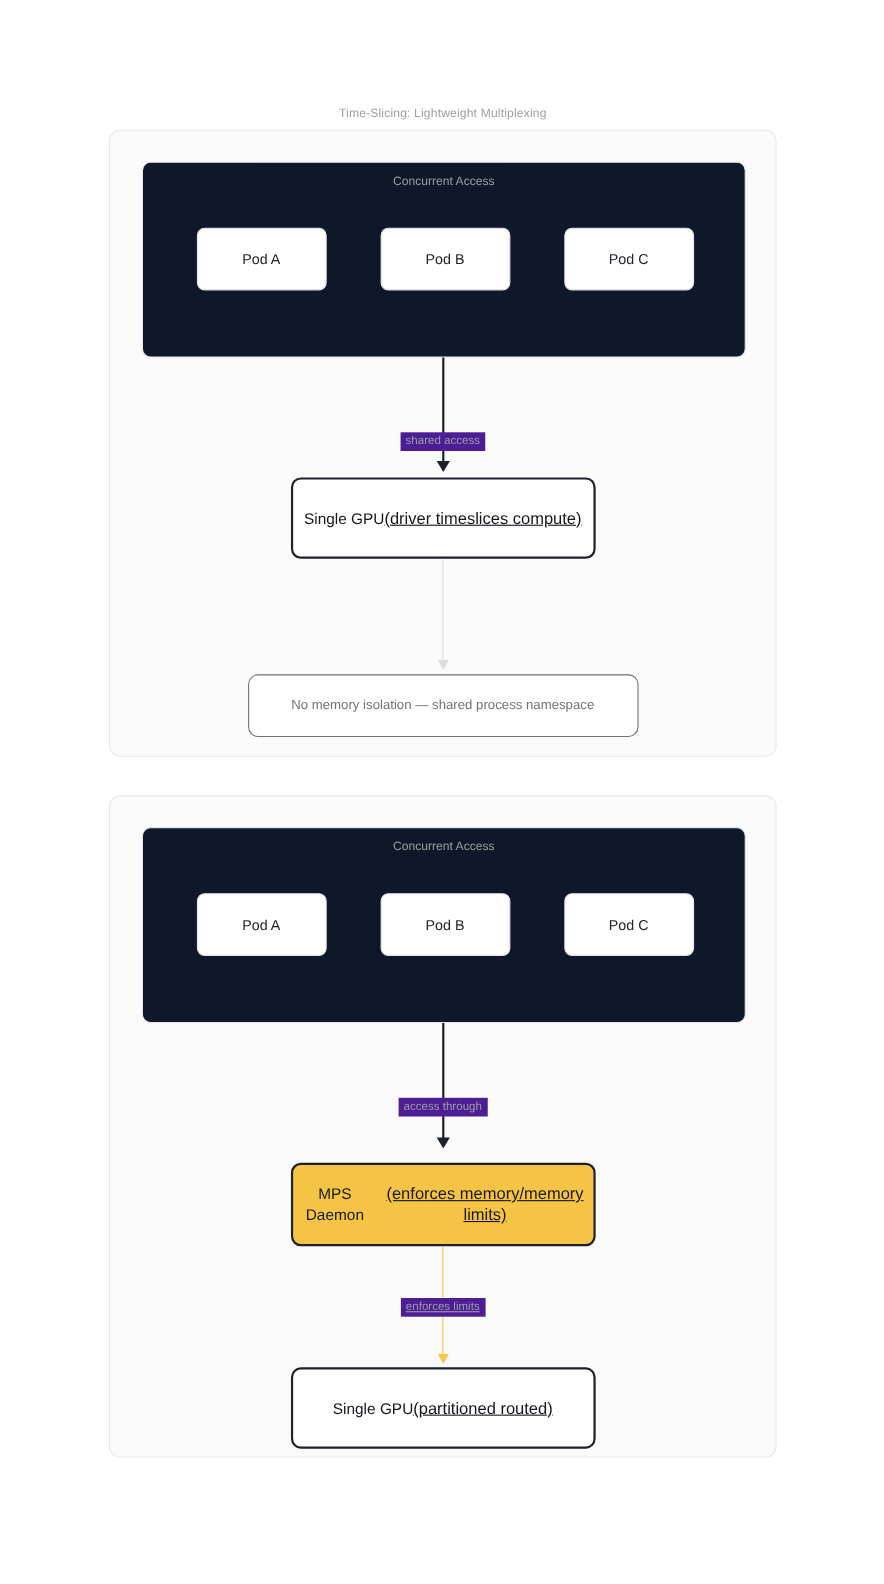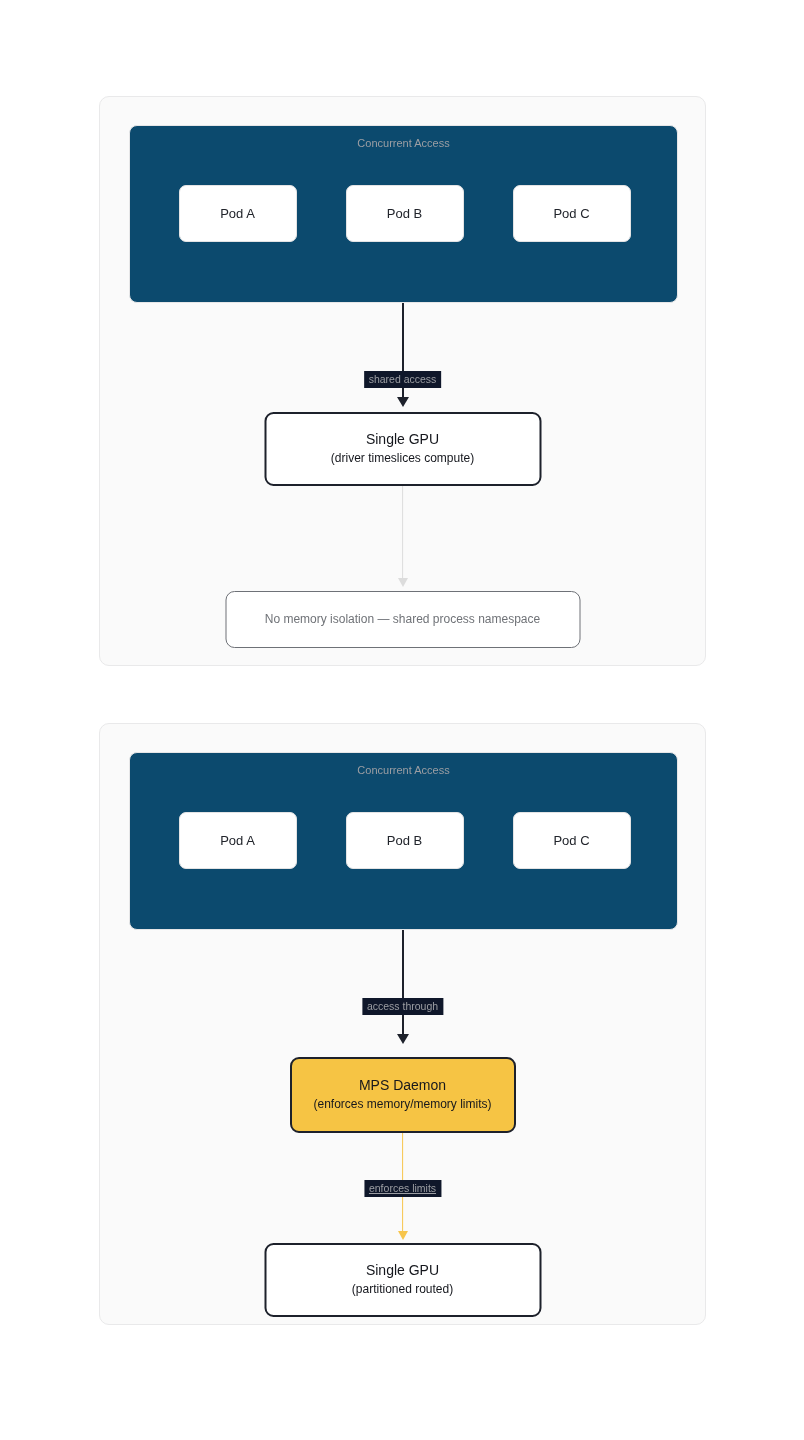--- a/index.html
+++ b/index.html
@@ -53,21 +53,21 @@
   
   .cluster {
     box-sizing: border-box;
     position: absolute;
     left: 29px;
     top: 28px;
     width: 549px;
     height: 178px;
     border: 1px solid #e6e6e7;
     border-radius: 8px;
-    background: #0c4a6e;
+    background: #0f172a;
   }
   .cluster-title {
     text-align: center;
     font-size: 11px;
     color: #9c9ea3;
     margin-top: 10px;
     line-height: 14px;
   }
   .pod-row {
     position: absolute;
@@ -93,51 +93,51 @@
   }
 
   
   .node {
     box-sizing: border-box;
     position: absolute;
     left: 50%;
     transform: translateX(-50%);
     border-radius: 9px;
     display: flex;
-    flex-direction: column;
+    flex-direction: row;
     align-items: center;
     justify-content: center;
     text-align: center;
     line-height: 19px;
   }
   .node-strong {
     width: 277px;
     height: 74px;
     border: 2px solid #1d212b;
     background: #ffffff;
     color: #14161c;
     font-size: 14px;
   }
   .node-accent {
-    width: 226px;
+    width: 277px;
     height: 76px;
     border: 2px solid #1d212b;
     background: #f6c444;
     color: #17181c;
     font-size: 14px;
   }
   .node-note {
     width: 355px;
     height: 57px;
     border: 1.6px solid #6e7177;
     background: #ffffff;
     color: #6f7277;
     font-size: 12px;
   }
-  .node-line-2 { font-size: 12px; }
+  .node-line-2 { font-size: 15px; text-decoration: underline; }
   .node-note .node-line-1 { font-size: 12px; text-align: center; }
 
   
   .edge {
     position: absolute;
     left: 50%;
     transform: translateX(-50%);
     width: 2px;
   }
   .edge-dark { background: #1d212b; }
@@ -156,32 +156,33 @@
   .arrow-dark { border-top: 10px solid #1d212b; }
   .arrow-amber { border-left-width: 5.5px; border-right-width: 5.5px; border-top: 9px solid #f7c54c; }
   .arrow-faint { border-left-width: 5.5px; border-right-width: 5.5px; border-top: 9px solid #dcdcdc; }
 
   .edge-label {
     position: absolute;
     left: 50%;
     transform: translateX(-50%);
     font-size: 10.5px;
     color: #9c9ea3;
-    background: #0f172a;
+    background: #4c1d95;
     padding: 2px 5px;
     white-space: nowrap;
     line-height: 13px;
   }
 </style>
 </head>
 <body>
 
 <div class="diagram-stack">
 
   <div class="panel-block" id="panel-timeslicing">
+    <div class="panel-title">Time-Slicing: Lightweight Multiplexing</div>
 
     <div class="panel-frame" id="frame-timeslicing">
 
       <div class="cluster">
         <div class="cluster-title">Concurrent Access</div>
         <div class="pod-row">
           <div class="pod-box">
             <span>Pod A</span>
           </div>
           <div class="pod-box">

